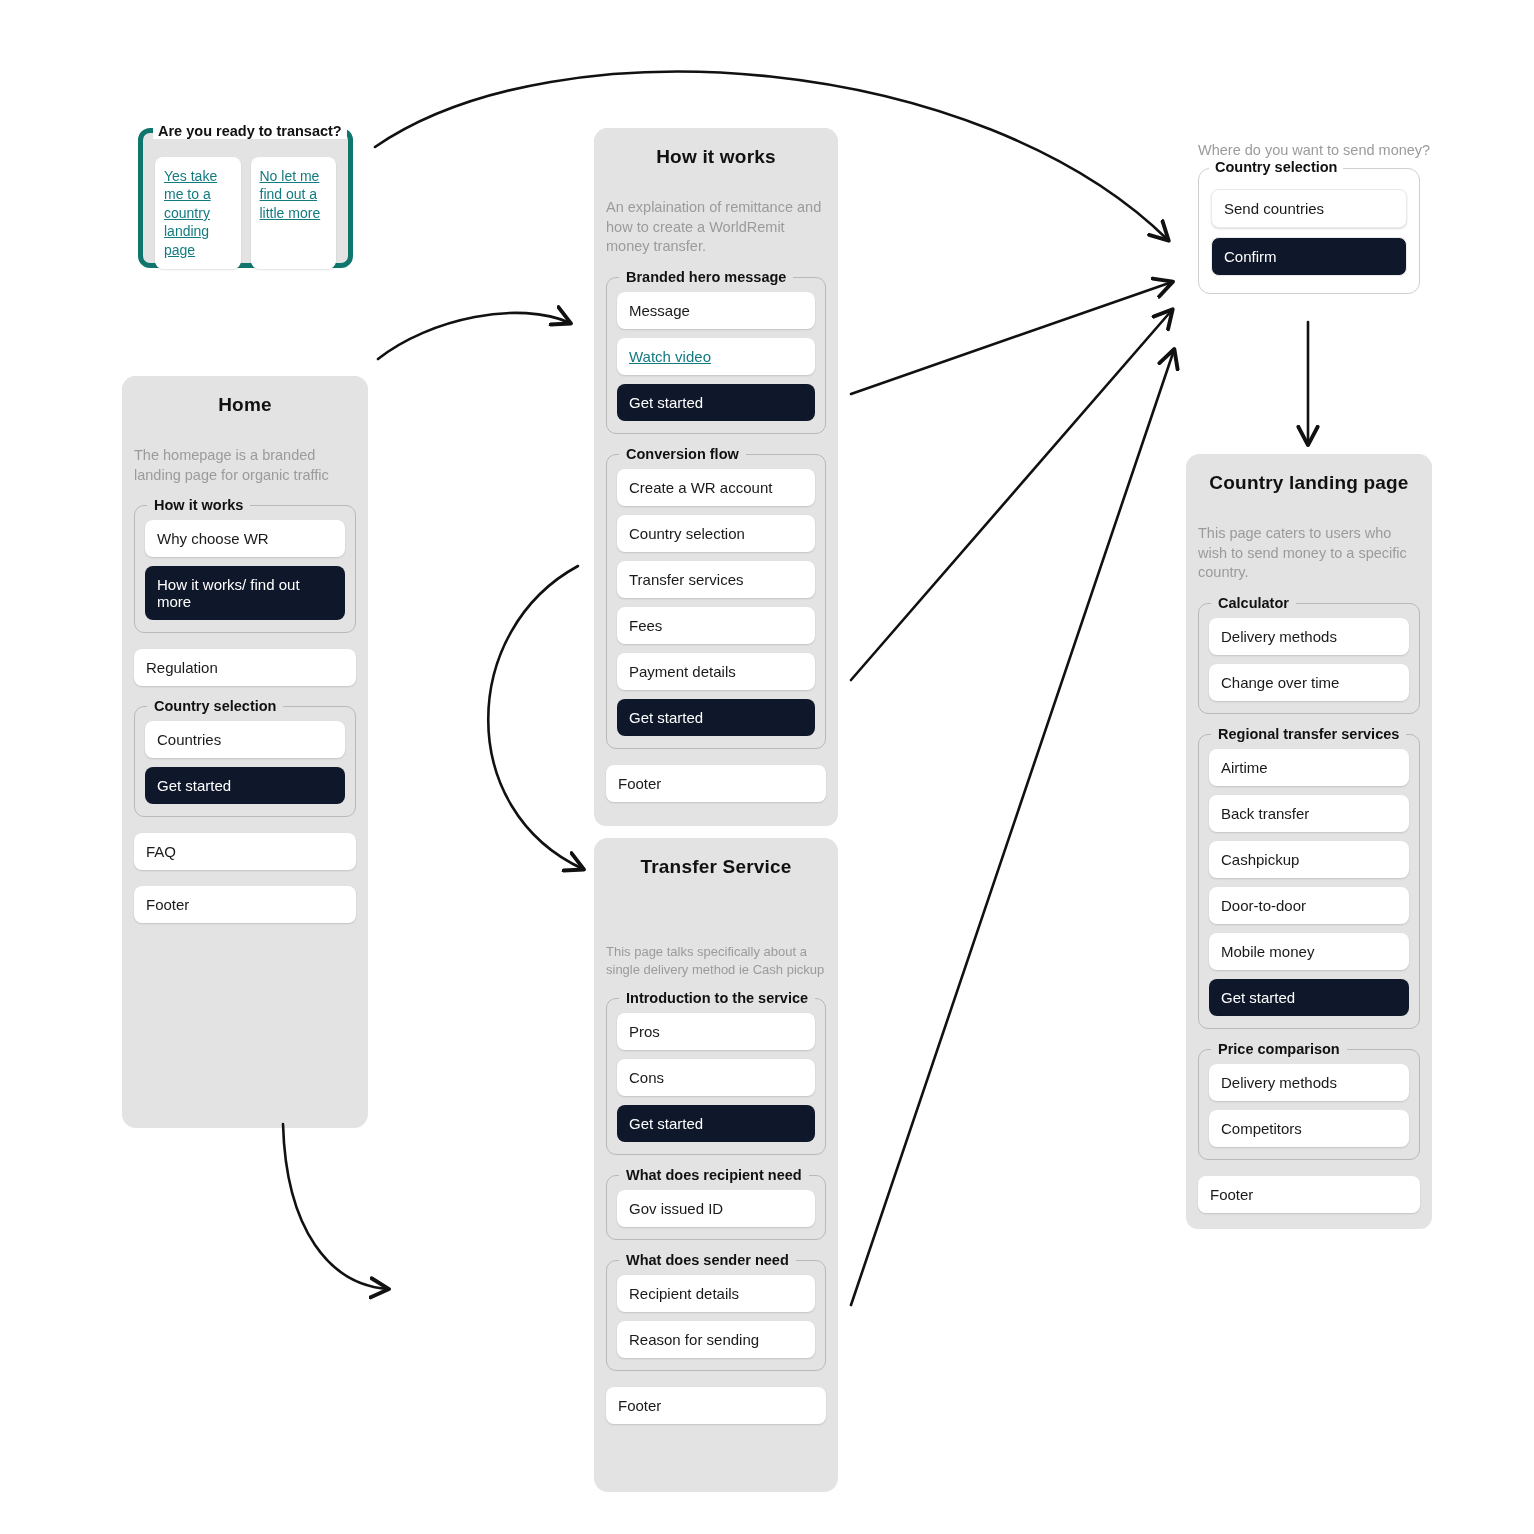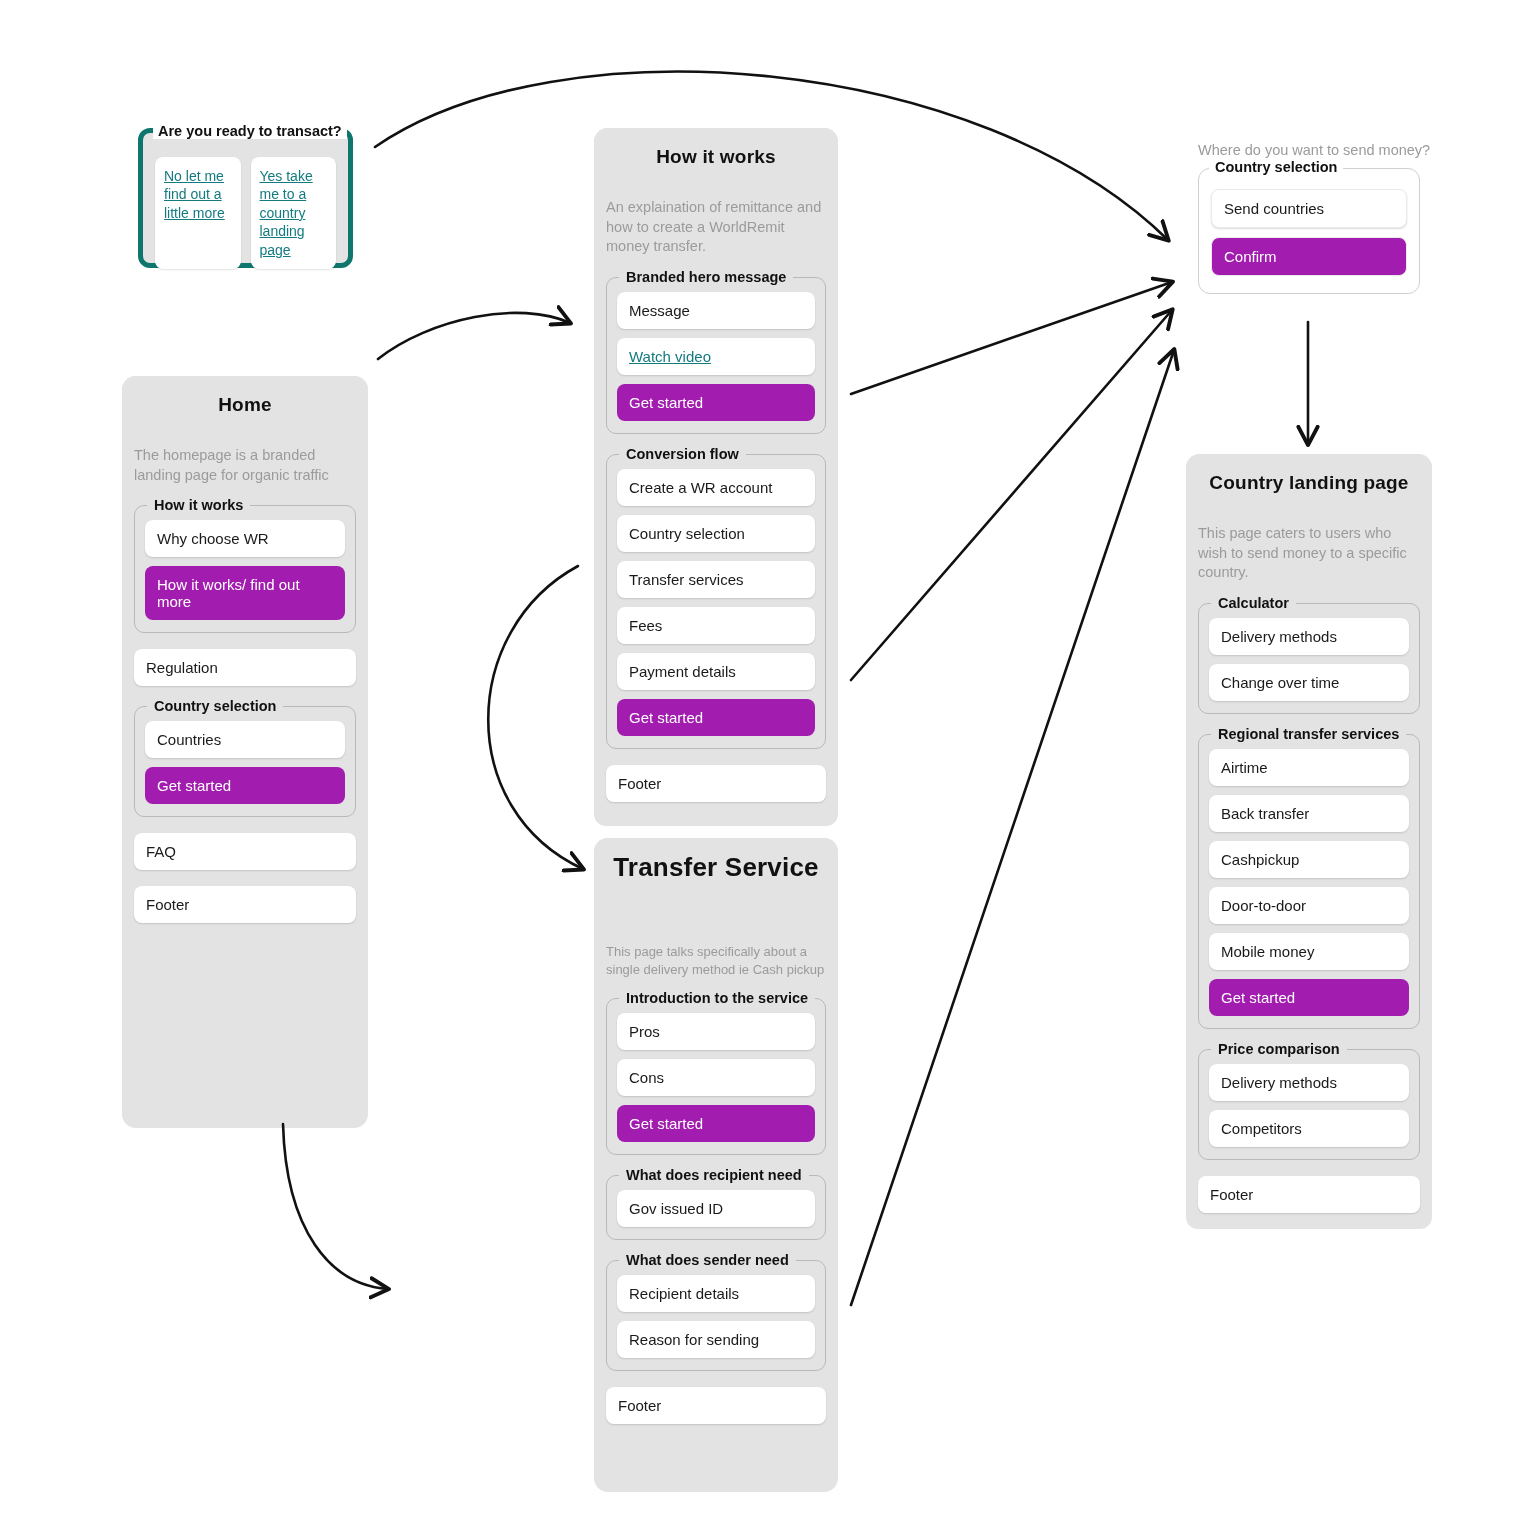--- a/index.html
+++ b/index.html
@@ -66,21 +66,21 @@
     background: #ffffff;
     border-radius: 8px;
     padding: 10px 12px;
     font-size: 15px;
     color: #1a1a1a;
     margin-bottom: 9px;
     box-shadow: 0 1px 2px rgba(0,0,0,.14);
   }
   .row:last-child { margin-bottom: 0; }
   .row.teal {
-    background: #a21caf;
+    background: #0f172a;
     color: #ffffff;
     box-shadow: none;
   }
   .row.link {
     color: #137b80;
     text-decoration: underline;
   }
   .row.plain { margin-top: 16px; }
 
   
@@ -110,21 +110,21 @@
   #home .blurb { font-size: 14.5px; margin-bottom: 4px; }
 
   
   #howitworks { left: 594px; top: 128px; width: 244px; height: 656px; }
   #howitworks .card-head { height: 58px; line-height: 58px; font-size: 19px; }
   #howitworks .card-body { padding: 12px 12px 24px 12px; }
   #howitworks .blurb { font-size: 14.5px; margin-bottom: 4px; }
 
   
   #transfer { left: 594px; top: 838px; width: 244px; height: 654px; }
-  #transfer .card-head { height: 58px; line-height: 58px; font-size: 26px; }
+  #transfer .card-head { height: 58px; line-height: 58px; font-size: 19px; }
   #transfer .card-body { padding: 12px 12px 16px 12px; }
   #transfer .blurb { font-size: 13px; margin-bottom: 4px; margin-top: 35px; }
 
   
   #sendq {
     position: absolute; left: 1198px; top: 142px;
     width: 240px; font-size: 14.5px; color: #9b9b9b;
     z-index: 2;
   }
   #countrysel {
@@ -166,22 +166,22 @@
       <path d="M 851,394 L 1172,282"></path>
       <path d="M 851,680 L 1172,310"></path>
       <path d="M 851,1305 L 1174,350"></path>
       <path d="M 1308,322 L 1308,444"></path>
     </g>
   </svg>
 
   <div class="card" id="ready">
     <span class="legend">Are you ready to transact?</span>
     <div class="choices">
+      <div class="choice">Yes take me to a country landing page</div>
       <div class="choice">No let me find out a little more</div>
-      <div class="choice">Yes take me to a country landing page</div>
     </div>
   </div>
 
   <div class="card" id="home">
     <div class="card-head">Home</div>
     <div class="card-body">
       <div class="blurb">The homepage is a branded landing page for organic traffic</div>
 
       <div class="group">
         <span class="legend">How it works</span>

